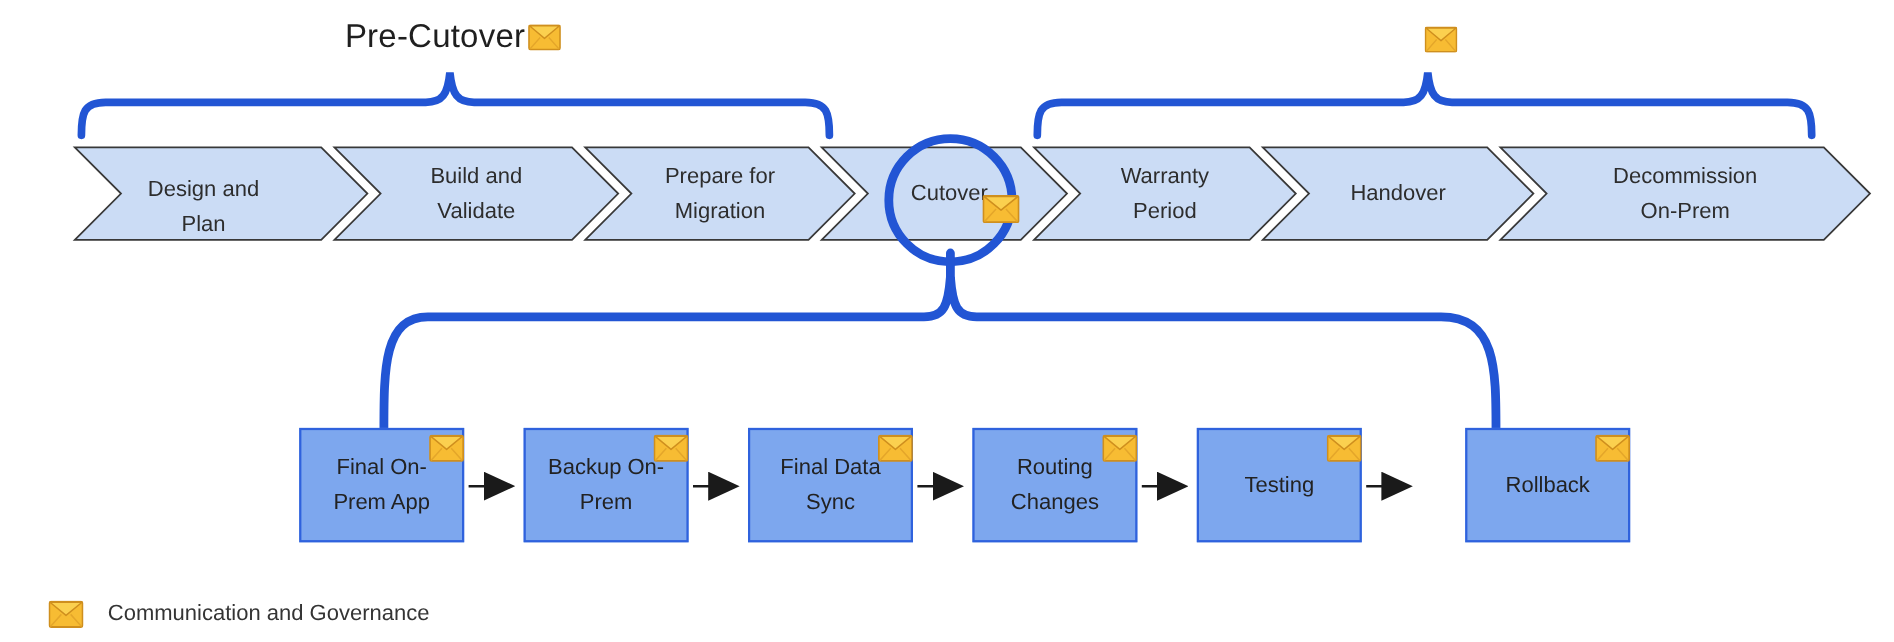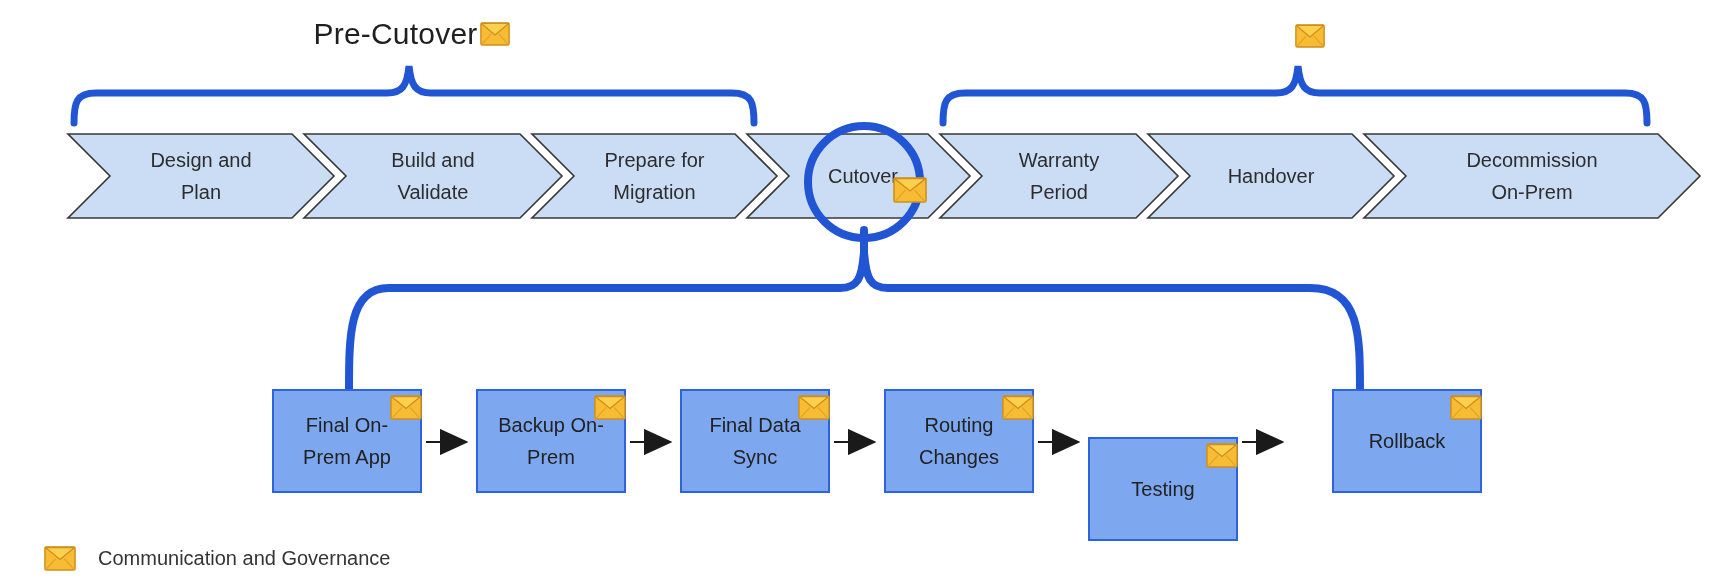--- a/index.html
+++ b/index.html
@@ -124,21 +124,21 @@
   <div class="title-row" style="left:1110px; top:16px; width:400px; gap:13px;">
     <span class="env env-title">
         <svg viewBox="0 0 34 25" preserveAspectRatio="none">
           <rect x="1" y="1" width="32" height="23" rx="1.5" fill="#f7bc33" stroke="#cf8f1e" stroke-width="1.6"></rect>
           <path d="M1.5,1.5 L17,13.5 L32.5,1.5 Z" fill="#fbd04f" stroke="#cf8f1e" stroke-width="1.4" stroke-linejoin="round"></path>
           <path d="M2,23.5 L12.5,12.5 M32,23.5 L21.5,12.5" stroke="#e4a62a" stroke-width="1.4" fill="none"></path>
         </svg>
       </span>
   </div>
 
-  <div class="phase-label" style="left:102px; width:198px;">Design and
+  <div class="phase-label" style="left:86px; width:198px;margin-top:12px;">Design and
 Plan</div>
   <div class="phase-label" style="left:338px; width:190px;">Build and
 Validate</div>
   <div class="phase-label" style="left:566px; width:177px;">Prepare for
 Migration</div>
   <div class="phase-label" style="left:780px; width:166px;">Cutover</div>
   <div class="phase-label" style="left:974px; width:170px;">Warranty
 Period</div>
   <div class="phase-label" style="left:1398px; width:268px;">Decommission
 On-Prem</div>
@@ -181,21 +181,21 @@
   </div>
   <div class="step-box" style="left:884px;">
     <span>Routing
 Changes</span>
     <span class="env env-abs" style="right:-2px; top:4px; width:32px; height:25px;"><svg viewBox="0 0 34 25" preserveAspectRatio="none">
           <rect x="1" y="1" width="32" height="23" rx="1.5" fill="#f7bc33" stroke="#cf8f1e" stroke-width="1.6"></rect>
           <path d="M1.5,1.5 L17,13.5 L32.5,1.5 Z" fill="#fbd04f" stroke="#cf8f1e" stroke-width="1.4" stroke-linejoin="round"></path>
           <path d="M2,23.5 L12.5,12.5 M32,23.5 L21.5,12.5" stroke="#e4a62a" stroke-width="1.4" fill="none"></path>
         </svg></span>
   </div>
-  <div class="step-box" style="left:1088px;margin-top:48px;">
+  <div class="step-box" style="left:1088px;">
     <span>Testing</span>
     <span class="env env-abs" style="right:-2px; top:4px; width:32px; height:25px;"><svg viewBox="0 0 34 25" preserveAspectRatio="none">
           <rect x="1" y="1" width="32" height="23" rx="1.5" fill="#f7bc33" stroke="#cf8f1e" stroke-width="1.6"></rect>
           <path d="M1.5,1.5 L17,13.5 L32.5,1.5 Z" fill="#fbd04f" stroke="#cf8f1e" stroke-width="1.4" stroke-linejoin="round"></path>
           <path d="M2,23.5 L12.5,12.5 M32,23.5 L21.5,12.5" stroke="#e4a62a" stroke-width="1.4" fill="none"></path>
         </svg></span>
   </div>
   <div class="step-box" style="left:1332px;text-align:right;">
     <span>Rollback</span>
     <span class="env env-abs" style="right:-2px; top:4px; width:32px; height:25px;"><svg viewBox="0 0 34 25" preserveAspectRatio="none">

